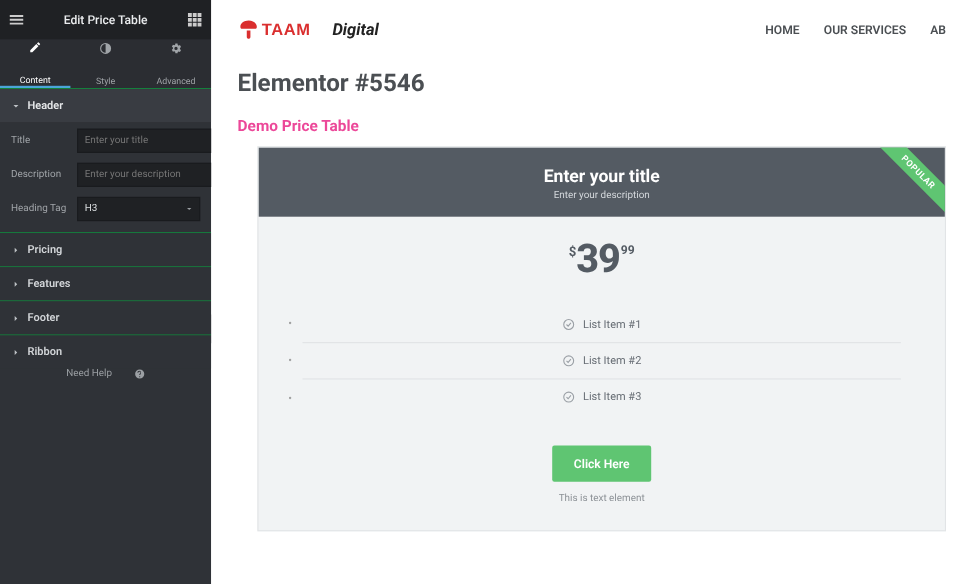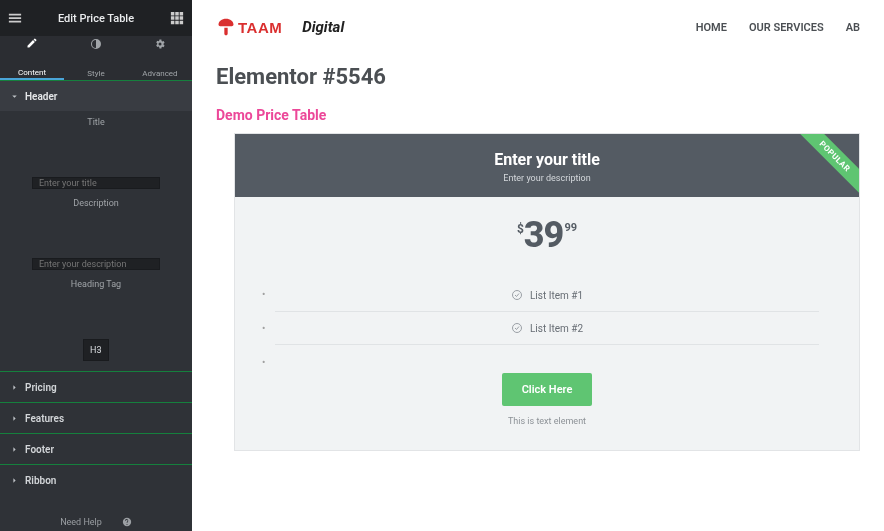--- a/index.html
+++ b/index.html
@@ -15,28 +15,28 @@
 .tab { flex: 1; display: flex; flex-direction: column; align-items: center; justify-content: center; gap: 19px; font-size: 8px; color: #a0a4a8; cursor: pointer; }
 .tab.active { color: #fff; border-bottom: 2px solid #4aa5d8; }
 .tab svg { width: 12px; height: 12px; fill: currentColor; }
 
 .section { border-top: 1px solid #15803d; }
 .section-head { height: 30px; display: flex; align-items: center; padding: 0 10px; font-size: 10px; font-weight: 600; color: #e6e8ea; cursor: pointer; background: #393c42; }
 .section-head.closed { background: #2f3237; color: #d2d5d8; }
 .caret { width: 9px; height: 9px; margin-right: 6px; fill: #bfc3c7; }
 
 .control-rows { padding: 6px 10px 10px; display: flex; flex-direction: column; gap: 9px; }
-.control-row { display: flex; align-items: center; justify-content: space-between; gap: 6px; flex-direction: column; }
+.control-row { display: flex; align-items: center; justify-content: space-between; gap: 6px; }
 .control-label { font-size: 9px; color: #a0a4a8; flex: 0 0 54px; }
 .control-input { flex: 1; height: 22px; background: #1f2124; border: 1px solid #191b1e; color: #a0a4a8; font-size: 9px; padding: 0 6px; outline: none; }
 .control-select-wrap { flex: 1; position: relative; }
 .control-select { width: 100%; height: 22px; background: #1f2124; border: 1px solid #191b1e; color: #dcdfe2; font-size: 9px; padding: 0 6px; appearance: none; outline: none; }
 .sel-caret { position: absolute; right: 6px; top: 50%; transform: translateY(-50%); pointer-events: none; fill: #9b9fa3; width: 8px; height: 8px; }
 
-.need-help { text-align: center; font-size: 9px; color: #9b9fa3; margin-top: 22px; display: flex; align-items: flex-start; justify-content: center; gap: 20px; }
+.need-help { text-align: center; font-size: 9px; color: #9b9fa3; display: flex; align-items: flex-start; justify-content: center; gap: 20px; }
 .need-help svg { width: 10px; height: 10px; fill: #9b9fa3; }
 
 .collapse-nub { position: absolute; top: 286px; right: -8px; width: 8px; height: 26px; background: #3a3d43; border-radius: 0 3px 3px 0; display: flex; align-items: center; justify-content: center; cursor: pointer; }
 .collapse-nub svg { width: 6px; height: 6px; fill: #aaa; }
 
 
 .preview { flex: 1; height: 100%; overflow: hidden; background: #fff; position: relative; }
 .topbar { height: 54px; display: flex; align-items: center; padding: 0 24px; }
 .logo { display: flex; align-items: center; gap: 2px; font-weight: 700; font-size: 15px; color: #222; font-style: italic; font-family: Georgia, serif; }
 .logo .mush { width: 20px; height: 20px; fill: #da2f2f; margin-right: 0; }
@@ -233,20 +233,27 @@
             </div>
             <span class="dot" style="top:44px;">•</span>
             <div class="feat">
               <svg viewBox="0 0 24 24">
                   <circle cx="12" cy="12" r="9"></circle>
                   <path d="M8 12l3 3 5-6"></path>
                 </svg>
               <span>List Item #2</span>
             </div>
             <span class="dot" style="top:78px;">•</span>
+            <div class="feat">
+              <svg viewBox="0 0 24 24">
+                  <circle cx="12" cy="12" r="9"></circle>
+                  <path d="M8 12l3 3 5-6"></path>
+                </svg>
+              <span>List Item #3</span>
+            </div>
           </div>
 
           <button class="cta">Click Here</button>
           <div class="caption">This is text element</div>
         </div>
       </div>
     </div>
   </div>
 </div>
 

